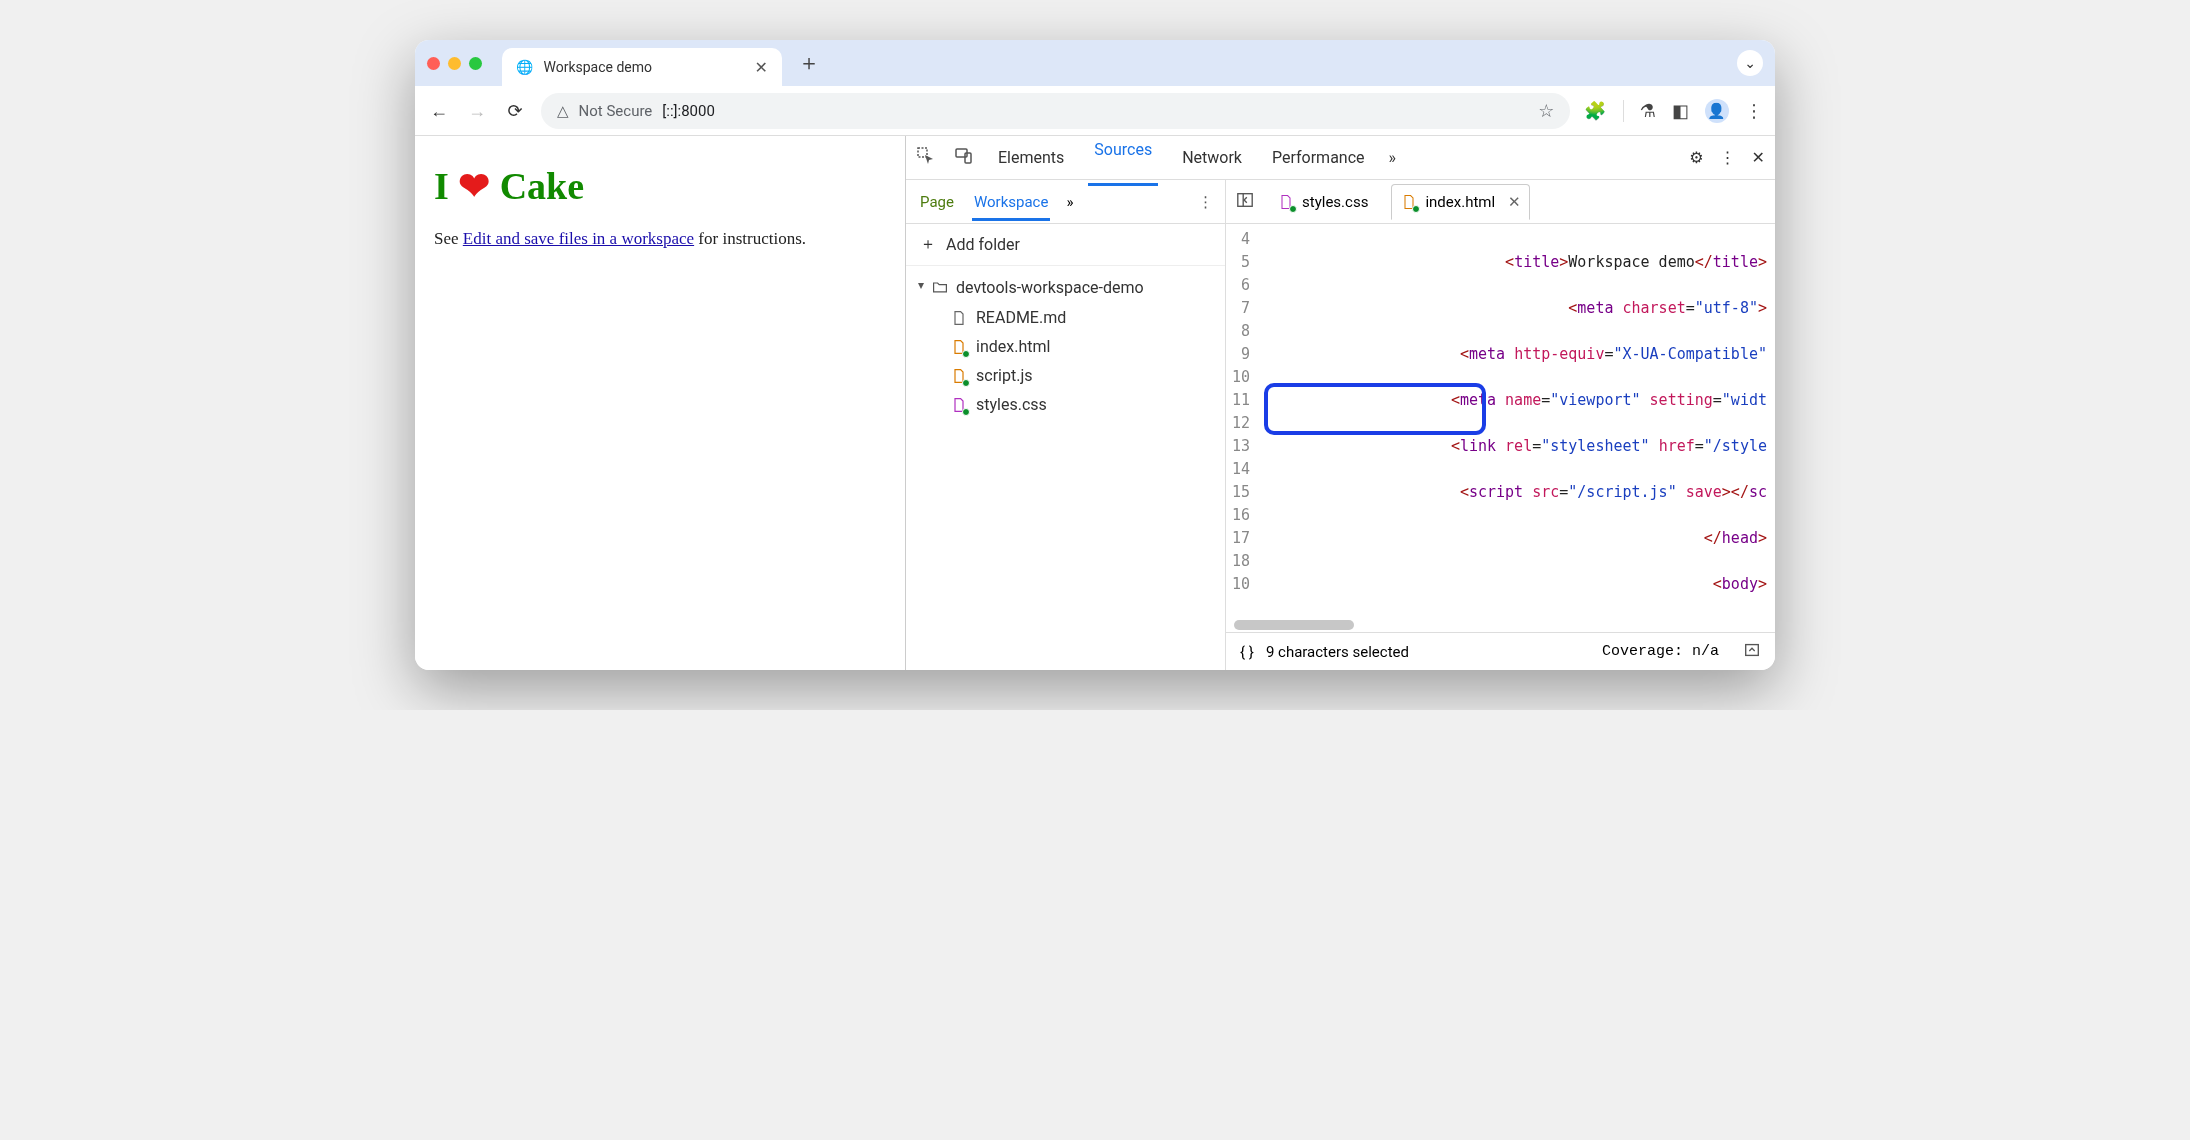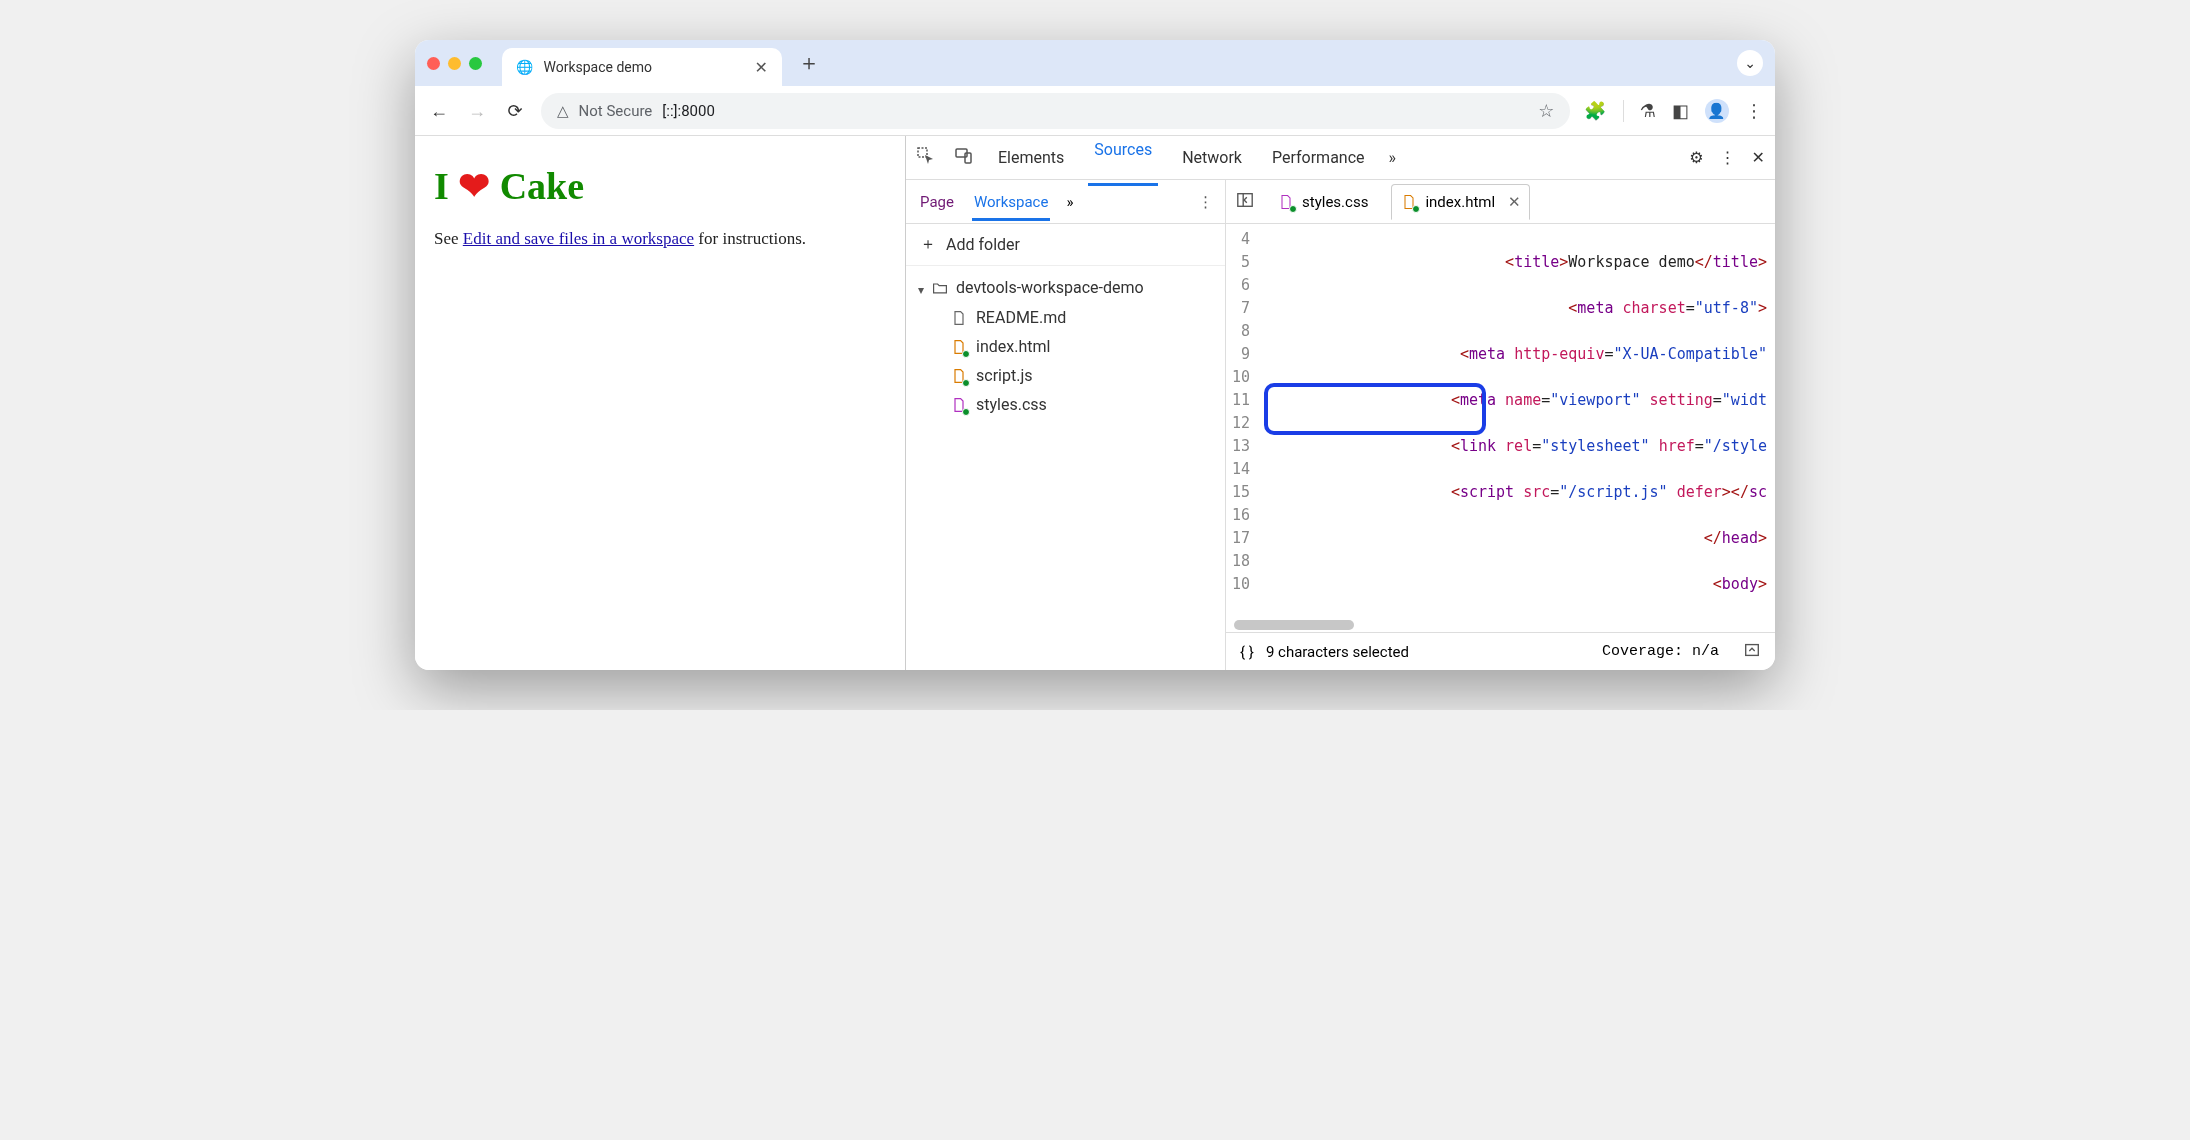--- a/index.html
+++ b/index.html
@@ -100,25 +100,25 @@
   .devtools { flex: 1; display: flex; flex-direction: column; border-left: 1px solid #ccc; background: #fff; }
   .dt-tabs { height: 44px; border-bottom: 1px solid #ddd; display: flex; align-items: center; padding: 0 10px; gap: 18px; font-size: 16px; color: #333; }
   .dt-tabs .tabitem { padding: 10px 6px; }
   .dt-tabs .tabitem.active { color: #1a73e8; border-bottom: 3px solid #1a73e8; padding-bottom: 24px; }
   .dt-tabs .right { margin-left: auto; display: flex; gap: 16px; align-items: center; }
   .dt-body { flex: 1; display: flex; overflow: hidden; }
   
   .src-left { width: 320px; border-right: 1px solid #ddd; display: flex; flex-direction: column; }
   .src-nav { height: 44px; border-bottom: 1px solid #ddd; display: flex; align-items: center; padding: 0 12px; gap: 16px; font-size: 15px; }
   .src-nav .navitem.active { color: #1a73e8; border-bottom: 3px solid #1a73e8; padding: 10px 2px 7px; }
-  .src-nav .navitem { padding: 10px 2px; color: #701a75; }
+  .src-nav .navitem { padding: 10px 2px; color: #4d7c0f; }
   .src-nav .right { margin-left: auto; display:flex; gap:14px; color:#555; }
   .addfolder { height: 42px; display: flex; align-items: center; padding: 0 14px; gap: 10px; font-size: 16px; color: #333; border-bottom: 1px solid #eee; }
   .tree { padding: 6px 0; font-size: 16px; color: #333; }
-  .tree summary { list-style: none; display: flex; align-items: flex-end; gap: 7px; padding: 6px 12px; cursor: default; }
+  .tree summary { list-style: none; display: flex; align-items: flex-start; gap: 7px; padding: 6px 12px; cursor: default; }
   .tree summary::before { content: "▸"; font-size: 12px; color: #555; }
   .tree details[open] > summary::before { content: "▾"; }
   .tree .file { display: flex; align-items: center; gap: 8px; padding: 5px 12px 5px 44px; }
   .ficon { width: 18px; height: 18px; display: inline-flex; align-items: center; justify-content: center; position: relative; }
   .ficon svg { width: 16px; height: 16px; }
   .ficon .moddot { position: absolute; bottom: -2px; right: -2px; width: 8px; height: 8px; border-radius: 50%; background: #0b8f2b; border: 1.5px solid #fff; }
   .foldericon { color: #555; }
   
   .editor { flex: 1; display: flex; flex-direction: column; }
   .ed-tabs { height: 44px; border-bottom: 1px solid #ddd; display: flex; align-items: center; padding: 0 10px; gap: 14px; font-size: 15px; }
@@ -332,21 +332,21 @@
 <div>17</div>
 <div>18</div>
 <div>10</div>
             </div>
             <div class="lines">
 <div>    <span class="t-tag">&lt;</span><span class="t-kw">title</span><span class="t-tag">&gt;</span><span class="t-text">Workspace demo</span><span class="t-tag">&lt;/</span><span class="t-kw">title</span><span class="t-tag">&gt;</span></div>
 <div>    <span class="t-tag">&lt;</span><span class="t-kw">meta </span><span class="t-attr">charset</span><span>=</span><span class="t-str">"utf-8"</span><span class="t-tag">&gt;</span></div>
 <div>    <span class="t-tag">&lt;</span><span class="t-kw">meta </span><span class="t-attr">http-equiv</span><span>=</span><span class="t-str">"X-UA-Compatible"</span></div>
 <div>    <span class="t-tag">&lt;</span><span class="t-kw">meta </span><span class="t-attr">name</span><span>=</span><span class="t-str">"viewport" </span><span class="t-attr">setting</span><span>=</span><span class="t-str">"widt</span></div>
 <div>    <span class="t-tag">&lt;</span><span class="t-kw">link </span><span class="t-attr">rel</span><span>=</span><span class="t-str">"stylesheet" </span><span class="t-attr">href</span><span>=</span><span class="t-str">"/style</span></div>
-<div>    <span class="t-tag">&lt;</span><span class="t-kw">script </span><span class="t-attr">src</span><span>=</span><span class="t-str">"/script.js" </span><span class="t-attr">defer</span><span class="t-tag">&gt;&lt;/</span><span class="t-kw">sc</span></div>
+<div>    <span class="t-tag">&lt;</span><span class="t-kw">script </span><span class="t-attr">src</span><span>=</span><span class="t-str">"/script.js" </span><span class="t-attr">save</span><span class="t-tag">&gt;&lt;/</span><span class="t-kw">sc</span></div>
 <div>  <span class="t-tag">&lt;/</span><span class="t-kw">head</span><span class="t-tag">&gt;</span></div>
 <div>  <span class="t-tag">&lt;</span><span class="t-kw">body</span><span class="t-tag">&gt;</span></div>
 <div>    </div>
 
 
 
 
 
 
             </div>

